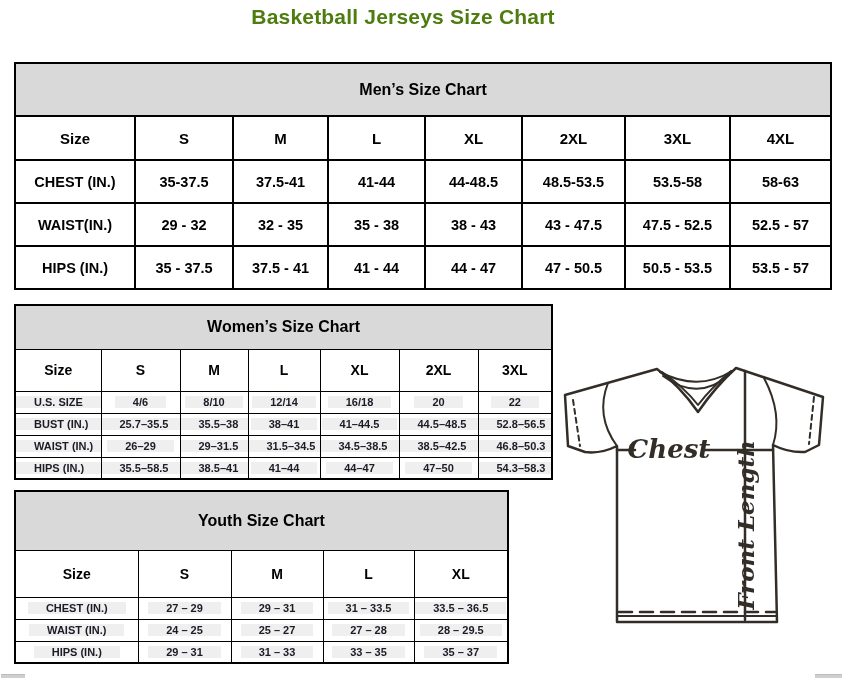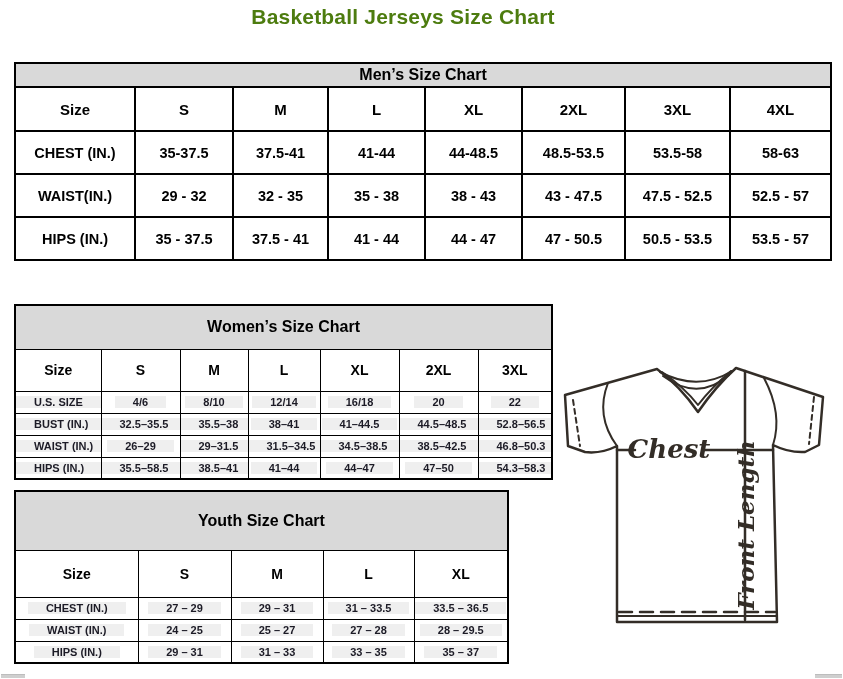--- a/index.html
+++ b/index.html
@@ -19,21 +19,21 @@
     border:1px solid var(--border,#000);
     padding:0;text-align:center;vertical-align:middle;color:#000;
     overflow:hidden;white-space:nowrap;
   }
   table.mens td{border-width:2px;}
   tr.band td{
     background:var(--band,#d9d9d9);
     font-weight:bold;font-size:16px;
   }
   tr.cols td{font-weight:bold;font-size:15px;}
-  table.mens tr.band{height:24px;}
+  table.mens tr.band{height:53px;}
   table.mens tr.cols{height:44px;}
   table.mens tr.data{height:43px;}
   table.mens tr.data td{font-weight:bold;font-size:14.5px;}
   table.womens tr.band{height:44px;}
   table.womens tr.cols{height:42px;}
   table.youth tr.band{height:59px;}
   table.youth tr.cols{height:47px;}
   table.womens tr.cols td,table.youth tr.cols td{font-size:14px;}
   table.womens tr.data,table.youth tr.data{height:22px;}
   table.womens tr.data td,table.youth tr.data td{
@@ -133,21 +133,21 @@
     <td><span class="hl">U.S. SIZE</span></td>
     <td><span class="hl">4/6</span></td>
     <td><span class="hl">8/10</span></td>
     <td><span class="hl">12/14</span></td>
     <td><span class="hl">16/18</span></td>
     <td><span class="hl">20</span></td>
     <td><span class="hl">22</span></td>
   </tr>
   <tr class="data">
     <td><span class="hl">BUST (IN.)</span></td>
-    <td><span class="hl">32.5–35.5</span></td>
+    <td><span class="hl">25.7–35.5</span></td>
     <td><span class="hl">35.5–38</span></td>
     <td><span class="hl">38–41</span></td>
     <td><span class="hl">41–44.5</span></td>
     <td><span class="hl">44.5–48.5</span></td>
     <td><span class="hl">52.8–56.5</span></td>
   </tr>
   <tr class="data">
     <td><span class="hl">WAIST (IN.)</span></td>
     <td><span class="hl">26–29</span></td>
     <td><span class="hl">29–31.5</span></td>

